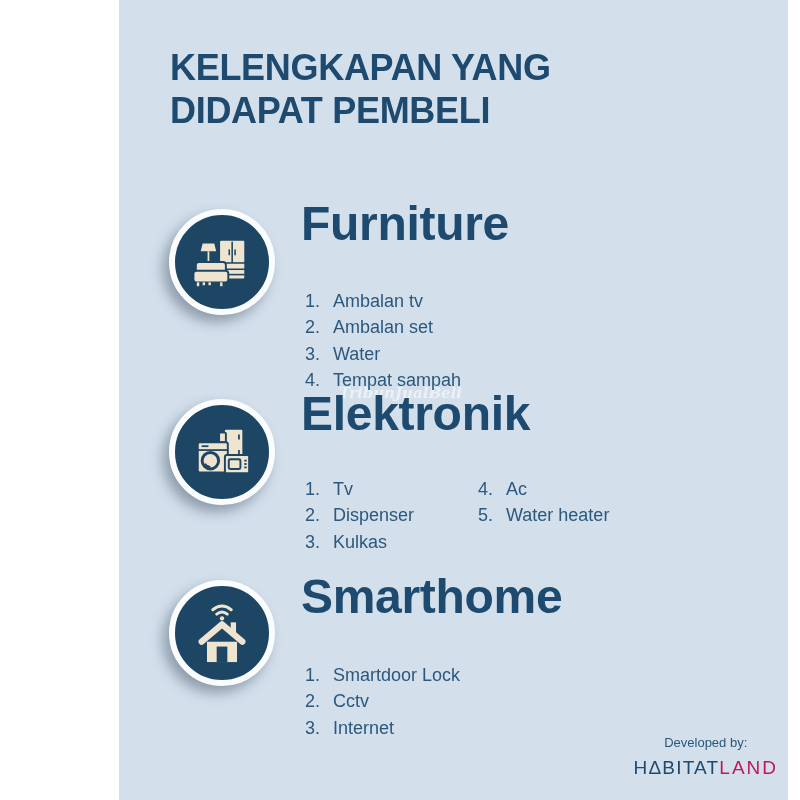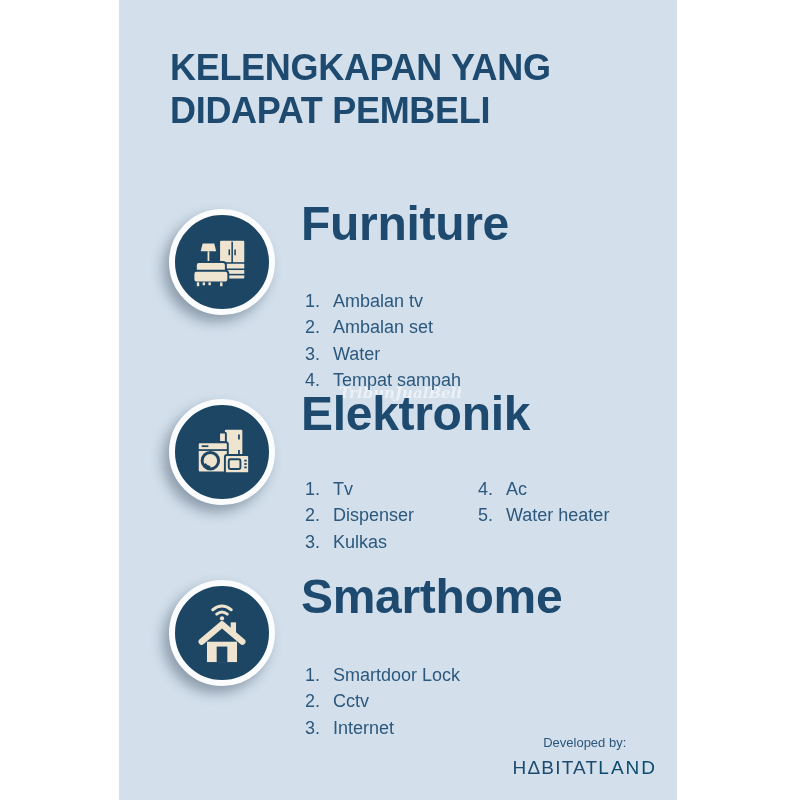--- a/index.html
+++ b/index.html
@@ -6,21 +6,21 @@
   html, body { width: 800px; height: 800px; }
   body {
     position: relative;
     background: #ffffff;
     font-family: "Liberation Sans", sans-serif;
     overflow: hidden;
   }
   .poster {
     position: absolute;
     left: 119px; top: 0;
-    width: 558px; height: 800px;
+    width: 669px; height: 800px;
     background: #d3e0ec;
   }
   .title {
     position: absolute;
     left: 51px; top: 46px;
     font-size: 36px; line-height: 43px;
     font-weight: 700;
     color: #1d4a6e;
     letter-spacing: -0.3px;
     white-space: nowrap;
@@ -68,36 +68,36 @@
     margin-top: 43px;
   }
   .list .num { display: inline-block; width: 28px; }
   .list.f1 { left: 186px; top: 245px; }
   .list.f2 { left: 359px; top: 245px; }
   .list.e1 { left: 186px; top: 433px; }
   .list.e2 { left: 359px; top: 433px; }
   .list.s1 { left: 186px; top: 619px; }
   .footer {
     position: absolute;
-    right: 20px; bottom: 21px;
+    right: 10px; bottom: 21px;
     text-align: center;
   }
   .devby {
     font-size: 13px;
     color: #2a567c;
     margin-bottom: 7px;
   }
   .logo {
     font-size: 19px;
     color: #1d4a6e;
     letter-spacing: 1.2px;
     white-space: nowrap;
   }
   .logo .bold  { font-weight: 400; text-align: center; }
-  .logo .light { font-weight: 400; color: #0c4a6e; letter-spacing: 2px; }
+  .logo .light { font-weight: 400; color: #be185d; letter-spacing: 2px; }
 </style>
 </head>
 <body>
 
 <div class="poster">
 
   <h1 class="title"><span>KELENGKAPAN YANG</span><br><span>DIDAPAT PEMBELI</span></h1>
 
   <div class="watermark">TribunJualBeli</div>
 

